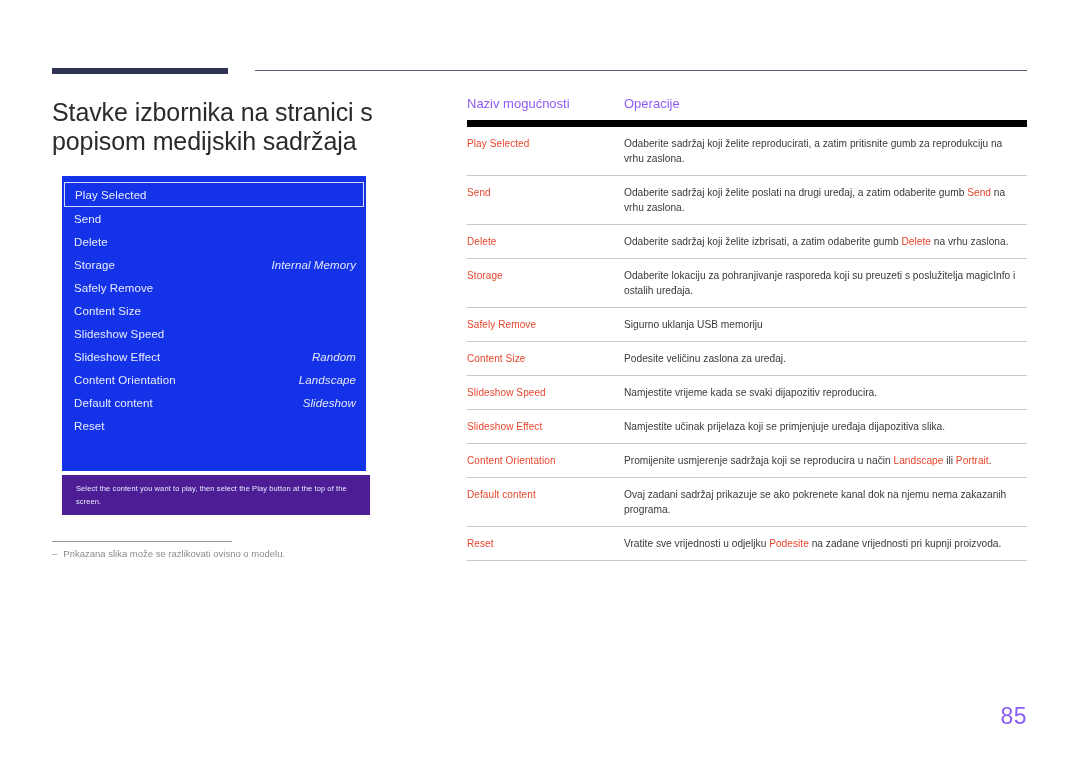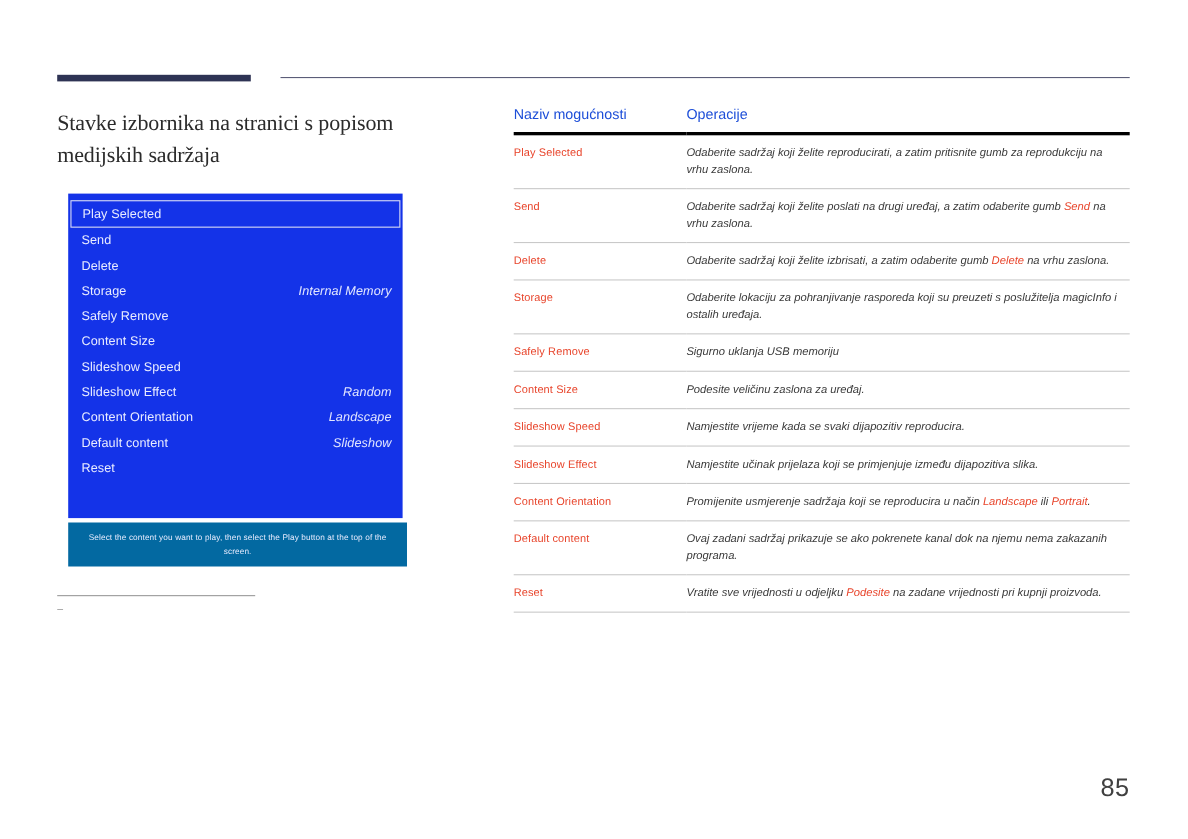--- a/index.html
+++ b/index.html
@@ -34,29 +34,28 @@
     background: #5b5d78;
   }
 
   
   #left-col {
     position: absolute;
     left: 52px; top: 90px;
     width: 400px;
   }
   #page-title {
-    font-size: 20px;
+    font-size: 25px;
     line-height: 29px;
     color: #2b2b2b;
     font-weight: normal;
     margin: 0;
     padding-top: 8px;
     width: 360px;
     letter-spacing: -0.1px;
-    font-family: Liberation Serif, serif;
   }
 
   
   #osd-panel {
     position: absolute;
     left: 62px; top: 176px;
     width: 304px; height: 295px;
     background: #1433e8;
   }
   .osd-row {
@@ -82,25 +81,25 @@
     border: 1px solid #d9dcf5;
     height: 25px;
     margin: 0 2px;
     padding-left: 10px;
     background: #1433e8;
   }
   #osd-hint {
     position: absolute;
     left: 62px; top: 475px;
     width: 308px; height: 40px;
-    background: #0369a1;
+    background: #4c1d95;
     color: #e7ebff;
     font-size: 7.5px;
     line-height: 13px;
-    text-align: center;
+    text-align: left;
     padding: 7px 14px 0 14px;
     box-sizing: border-box;
     letter-spacing: 0.1px;
   }
 
   
   #footnote-rule {
     position: absolute;
     left: 52px; top: 541px;
     width: 180px; height: 1px;
@@ -122,50 +121,50 @@
   #spec-table {
     position: absolute;
     left: 467px; top: 96px;
     width: 560px;
     border-collapse: collapse;
   }
   #spec-table th {
     text-align: left;
     font-size: 13px;
     font-weight: normal;
-    color: #1d4ed8;
+    color: #8b5cf6;
     padding: 0 0 9px 0;
-    border-bottom: 3px solid #000000;
+    border-bottom: 7px solid #000000;
     vertical-align: top;
   }
   #spec-table th.col-name { width: 145px; }
   #spec-table td {
     font-size: 10.2px;
     color: #3a3a3a;
     line-height: 15px;
     padding: 9px 0 9px 0;
     border-bottom: 1px solid #c9c9c9;
     vertical-align: top;
   }
   #spec-table td.opt-name {
     color: #e8452c;
     font-size: 10px;
     padding-right: 12px;
     width: 145px;
     letter-spacing: 0.1px;
   }
-  #spec-table td.opt-desc { padding-right: 4px; font-style: italic; }
+  #spec-table td.opt-desc { padding-right: 4px; }
   #spec-table td.opt-desc .hl { color: #e8452c; }
 
   
   #page-number {
     position: absolute;
     right: 53px; top: 703px;
     font-size: 23px;
-    color: #404040;
+    color: #8b5cf6;
     letter-spacing: 0.5px;
     margin-left: 20px;
   }
 </style>
 </head>
 <body>
 
 <div id="header-rules">
   <div id="accent-bar"></div>
   <div id="header-rule"></div>
@@ -222,20 +221,21 @@
         <span class="osd-value"></span>
       </div>
     </div>
 </div>
 
 <div id="osd-hint">Select the content you want to play, then select the Play button at the top of the screen.</div>
 
 <div id="footnote-rule"></div>
 <div id="footnote">
   <span class="dash">‒</span>
+  <span>Prikazana slika može se razlikovati ovisno o modelu.</span>
 </div>
 
 <table id="spec-table">
   <thead>
     <tr>
       <th class="col-name">Naziv mogućnosti</th>
       <th class="col-op">Operacije</th>
     </tr>
   </thead>
   <tbody id="spec-body">
@@ -262,21 +262,21 @@
       <tr>
         <td class="opt-name">Content Size</td>
         <td class="opt-desc"><span>Podesite veličinu zaslona za uređaj.</span></td>
       </tr>
       <tr>
         <td class="opt-name">Slideshow Speed</td>
         <td class="opt-desc"><span>Namjestite vrijeme kada se svaki dijapozitiv reproducira.</span></td>
       </tr>
       <tr>
         <td class="opt-name">Slideshow Effect</td>
-        <td class="opt-desc"><span>Namjestite učinak prijelaza koji se primjenjuje između dijapozitiva slika.</span></td>
+        <td class="opt-desc"><span>Namjestite učinak prijelaza koji se primjenjuje uređaja dijapozitiva slika.</span></td>
       </tr>
       <tr>
         <td class="opt-name">Content Orientation</td>
         <td class="opt-desc"><span>Promijenite usmjerenje sadržaja koji se reproducira u način </span><span class="hl">Landscape</span><span> ili </span><span class="hl">Portrait</span><span>.</span></td>
       </tr>
       <tr>
         <td class="opt-name">Default content</td>
         <td class="opt-desc"><span>Ovaj zadani sadržaj prikazuje se ako pokrenete kanal dok na njemu nema zakazanih programa.</span></td>
       </tr>
       <tr>

